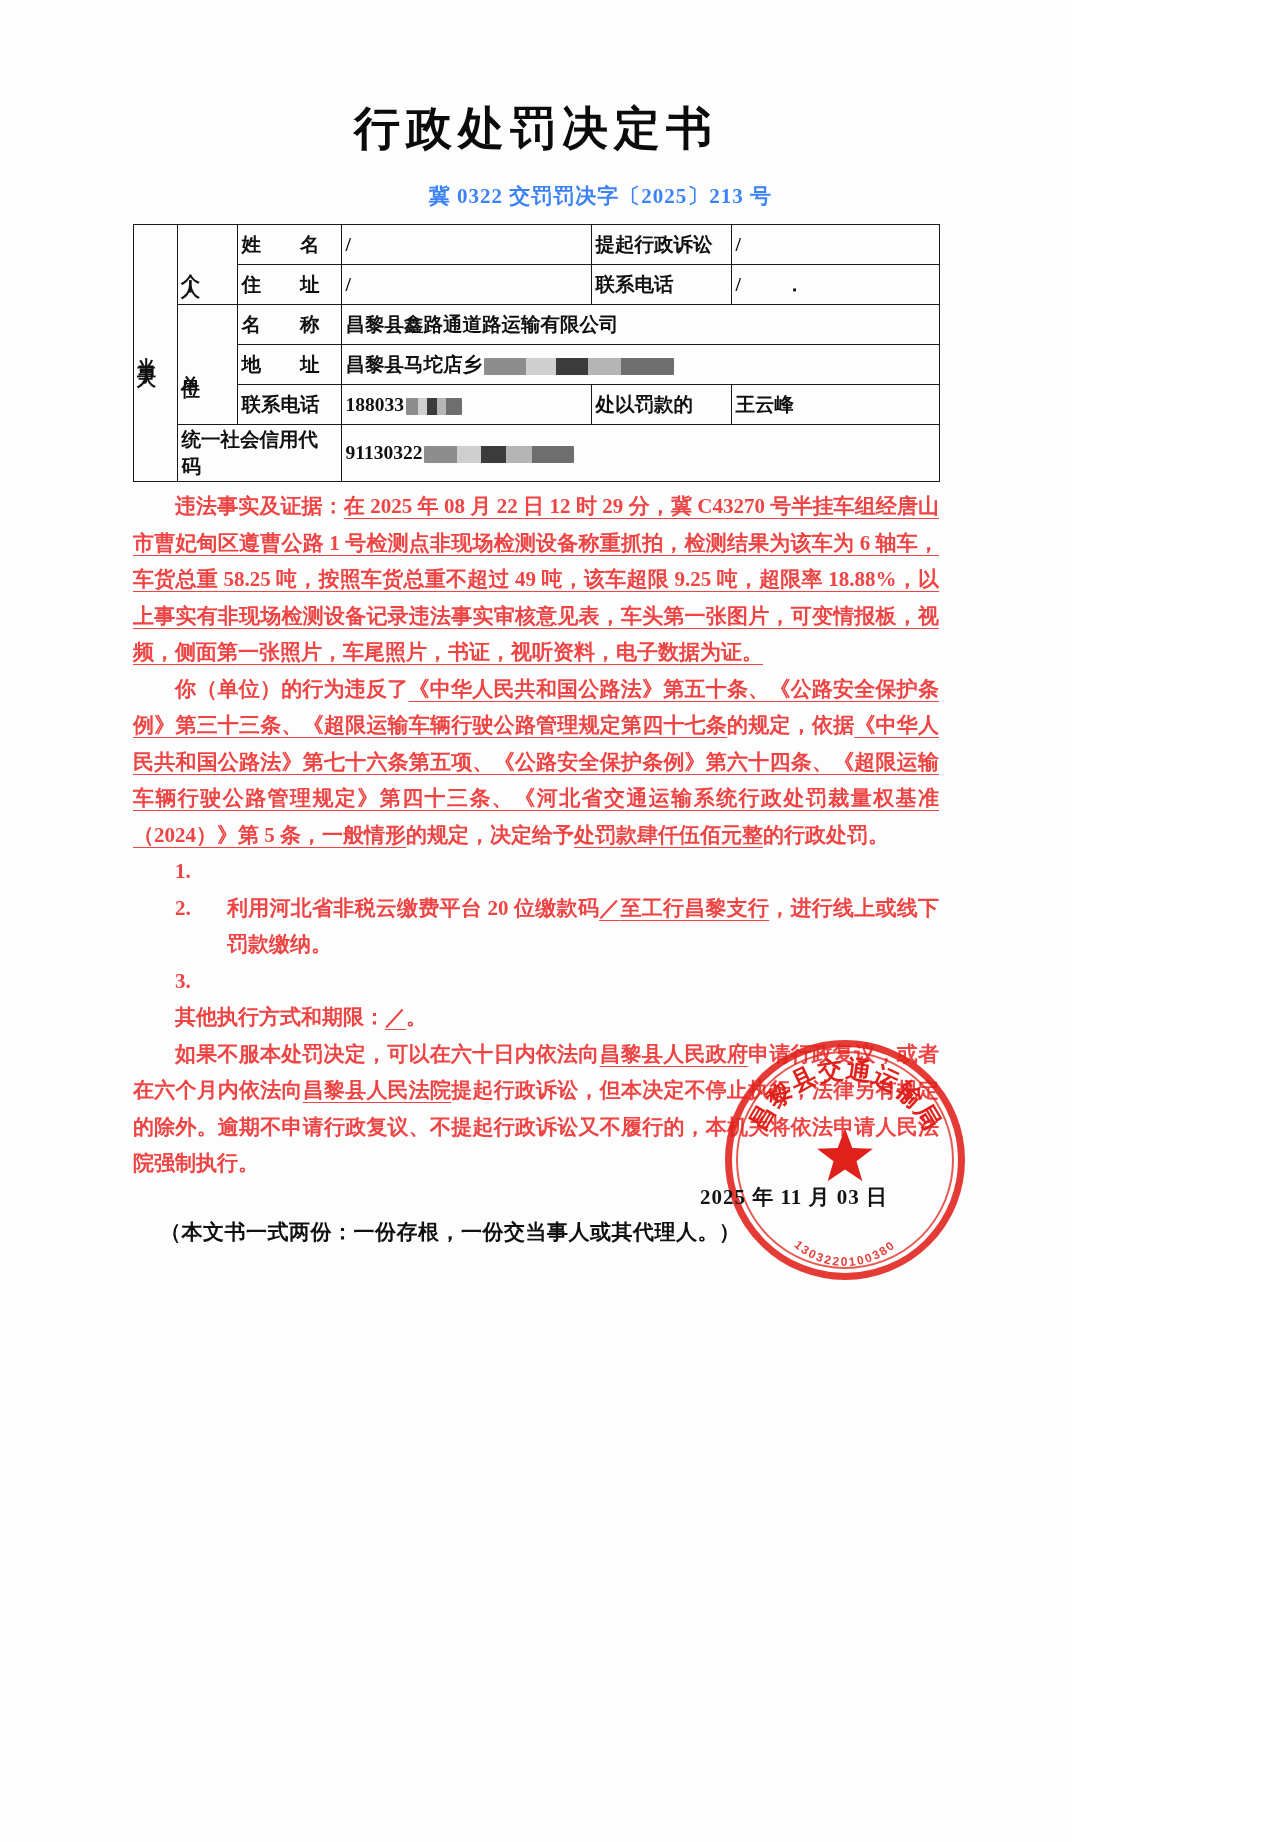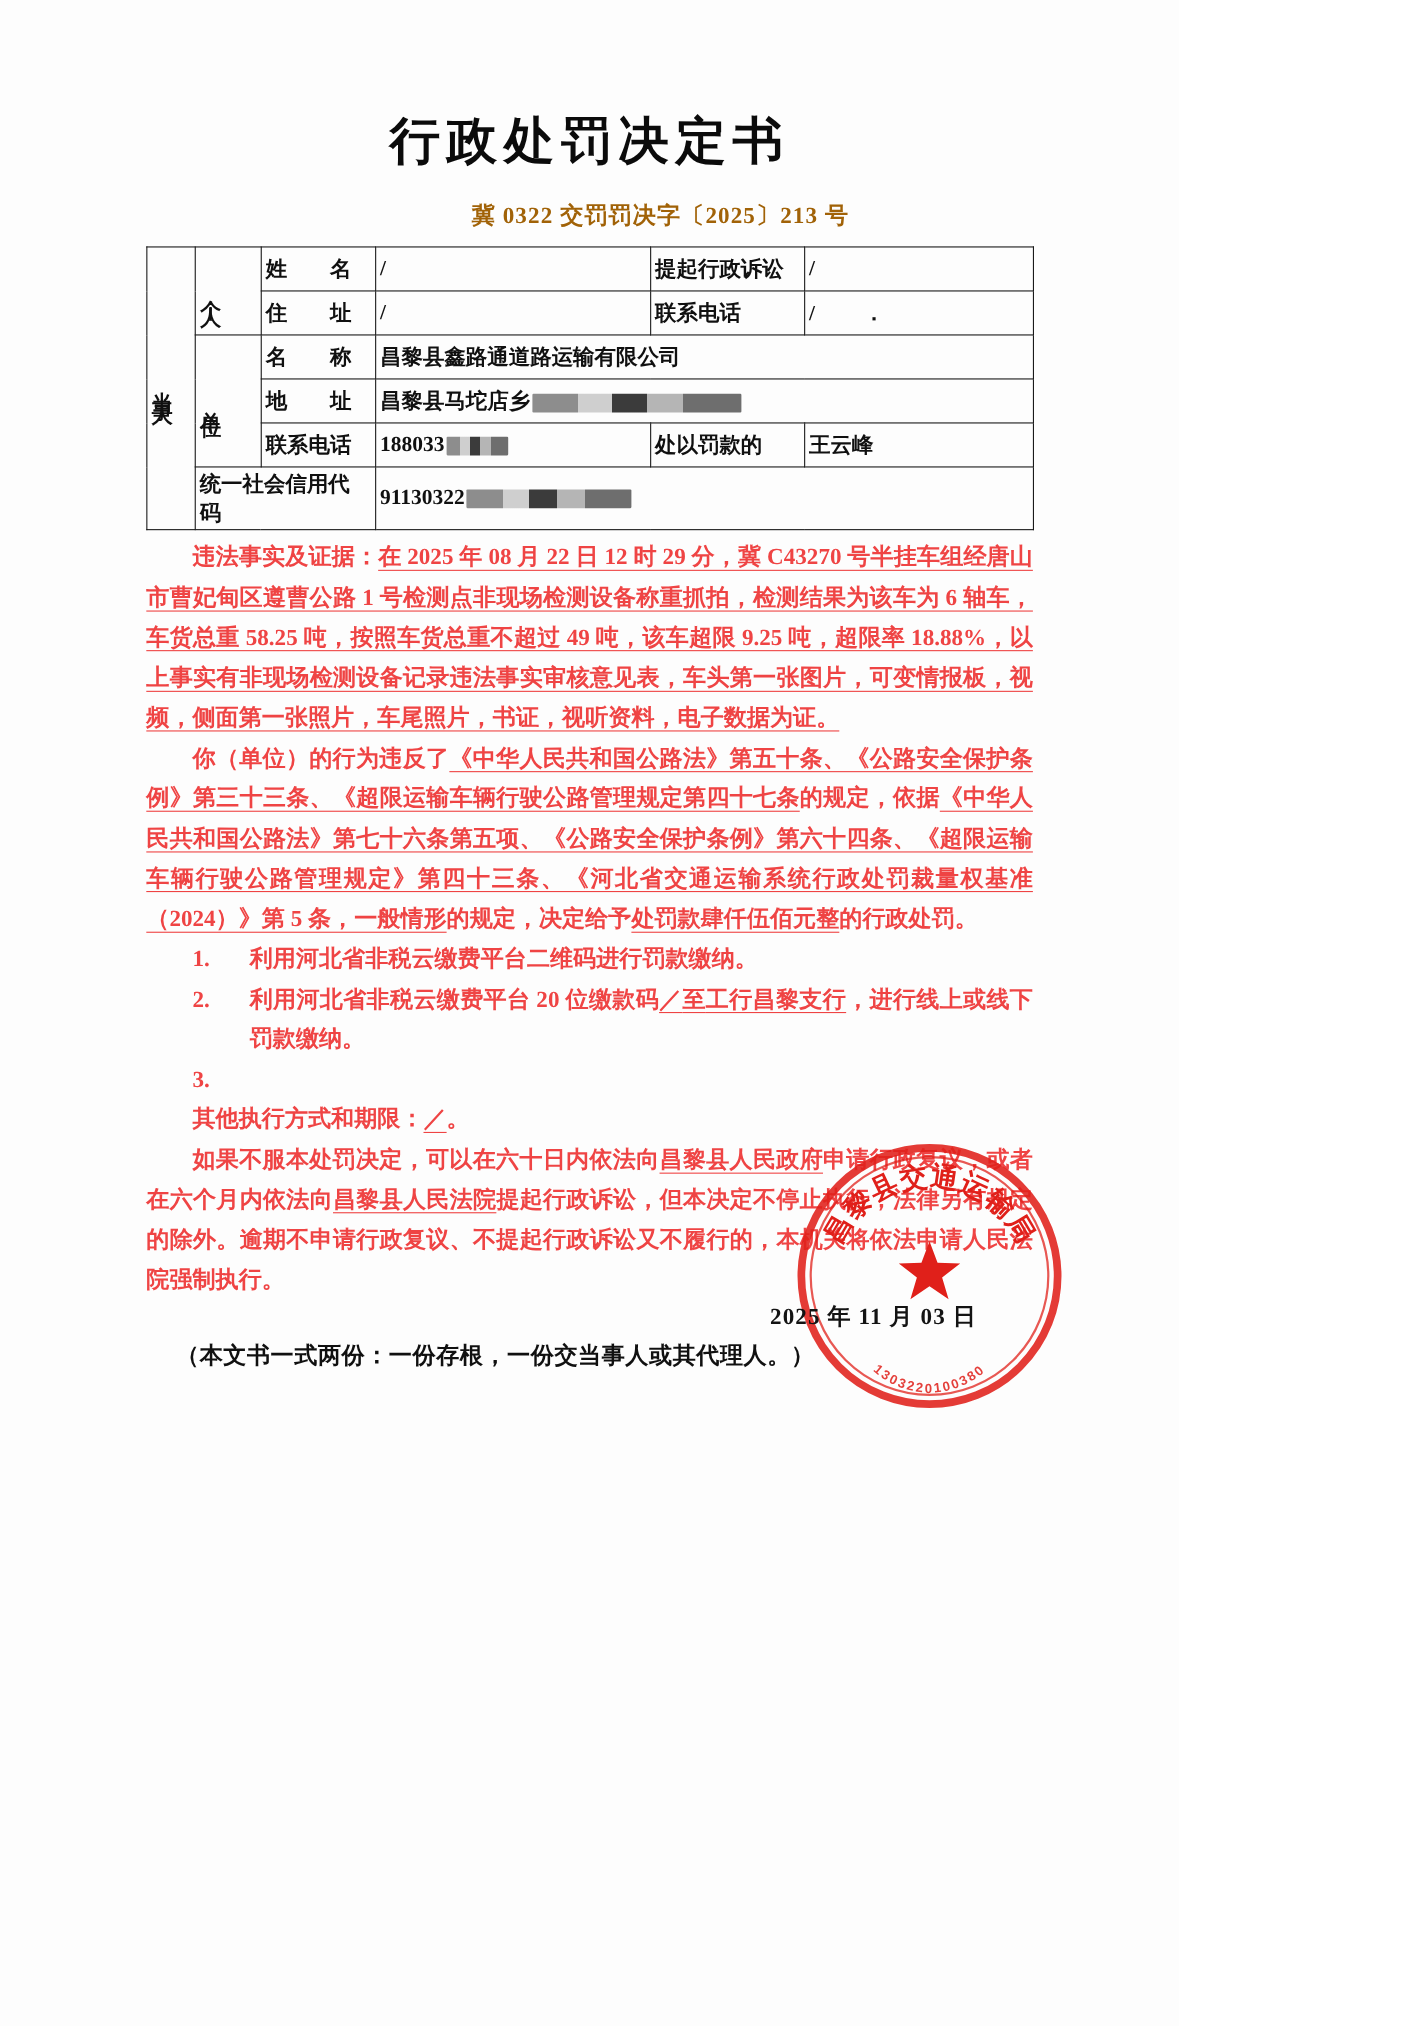--- a/index.html
+++ b/index.html
@@ -27,21 +27,21 @@
     margin:0;
     padding-top:98px;
     color:#0b0b0b;
   }
   .doc-number{
     text-align:right;
     font-size:21px;
     font-weight:700;
     letter-spacing:1px;
     margin:22px 300px 0 0;
-    color:#a16207;
+    color:#3b82f6;
   }
   
   .party-table{
     border-collapse:collapse;
     margin:14px auto 0 auto;
     width:806px;
     table-layout:fixed;
   }
   .party-table td{
     border:1.6px solid #1a1a1a;
@@ -245,21 +245,20 @@
 
   <div class="body-wrap">
 
     <p class="para"><span>违法事实及证据：</span><span class="u">在 2025 年 08 月 22 日 12 时 29 分，冀 C43270 号半挂车组经唐山市曹妃甸区遵曹公路 1 号检测点非现场检测设备称重抓拍，检测结果为该车为 6 轴车，车货总重 58.25 吨，按照车货总重不超过 49 吨，该车超限 9.25 吨，超限率 18.88%，以上事实有非现场检测设备记录违法事实审核意见表，车头第一张图片，可变情报板，视频，侧面第一张照片，车尾照片，书证，视听资料，电子数据为证。</span></p>
 
     <p class="para"><span>你（单位）的行为违反了</span><span class="u">《中华人民共和国公路法》第五十条、《公路安全保护条例》第三十三条、《超限运输车辆行驶公路管理规定第四十七条</span><span>的规定，依据</span><span class="u">《中华人民共和国公路法》第七十六条第五项、《公路安全保护条例》第六十四条、《超限运输车辆行驶公路管理规定》第四十三条、《河北省交通运输系统行政处罚裁量权基准（2024）》第 5 条，一般情形</span><span>的规定，决定给予</span><span class="u">处罚款肆仟伍佰元整</span><span>的行政处罚。</span></p>
 
 
     <p class="list-item">
       <span class="list-num">1.</span>
-      <span class="list-body">利用河北省非税云缴费平台二维码进行罚款缴纳。</span>
     </p>
 
     <p class="list-item">
       <span class="list-num">2.</span>
       <span class="list-body"><span>利用河北省非税云缴费平台 20 位缴款码</span><span class="u">／</span><span class="u">至</span><span class="u">工行昌黎支行</span><span>，进行线上或线下罚款缴纳。</span></span>
     </p>
 
     <p class="list-item">
       <span class="list-num">3.</span>
     </p>

